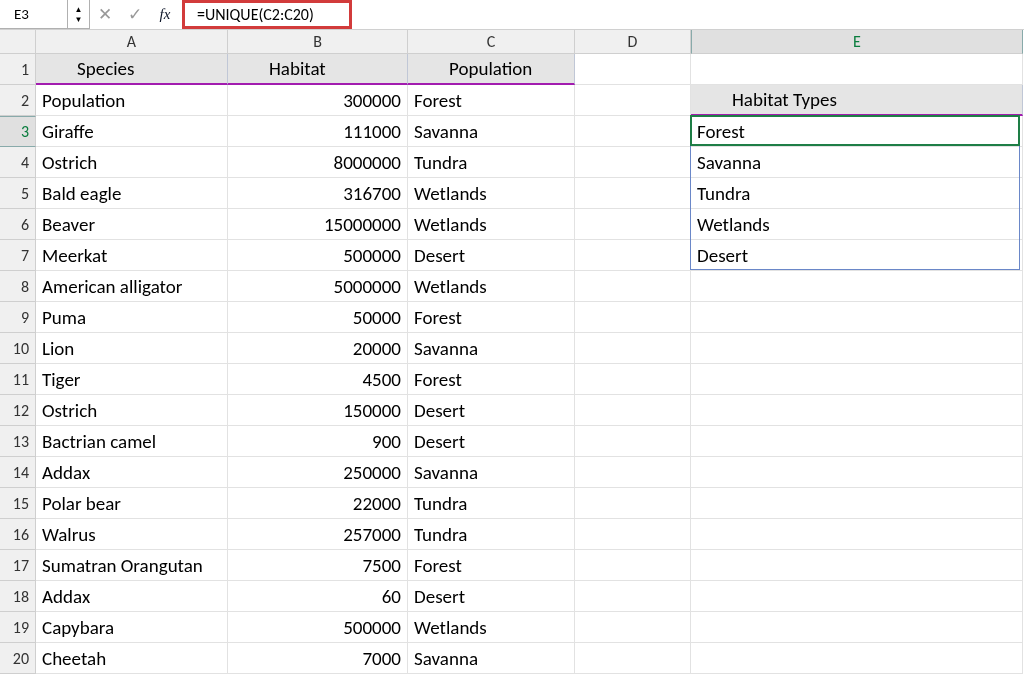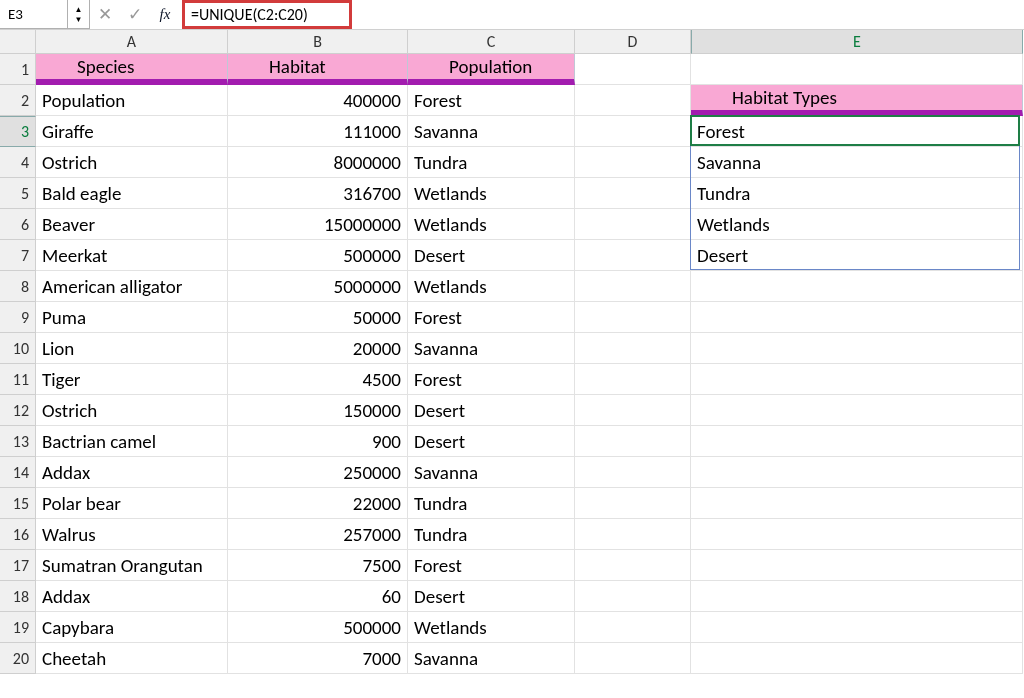--- a/index.html
+++ b/index.html
@@ -22,21 +22,21 @@
     border-bottom: 1px solid #d0d0d0;
     background: #ffffff;
   }
   .namebox {
     width: 68px;
     border: 1px solid #b0b0b0;
     border-left: none;
     border-top: none;
     background: #ffffff;
     font-size: 15px;
-    padding: 4px 8px;
+    padding: 4px 14px;
     display:flex;
     align-items:center;
   }
   .name-spinner {
     width: 22px;
     background: #fff;
     border: 1px solid #b0b0b0;
     border-left: none;
     border-top: none;
     display:flex;
@@ -58,21 +58,21 @@
     font-style: italic;
     font-family: "Times New Roman", serif;
     color:#0f172a;
     font-size:15px;
   }
   .formula-box {
     flex: 0 0 170px;
     border: 3px solid #d23b3b;
     height: 29px;
     margin-top: 0px;
-    padding: 2px 6px;
+    padding: 2px 12px;
     font-size: 16px;
     display:flex;
     align-items:center;
     background:#fff;
     margin-left:2px;
   }
   
   .grid {
     display: grid;
     grid-template-columns: 36px 192px 180px 167px 116px 332px;
@@ -99,23 +99,23 @@
     padding: 3px 6px;
     display:flex;
     align-items:center;
     font-size: 19px;
     background:#fff;
     overflow:hidden;
     white-space:nowrap;
   }
   .num { justify-content:flex-end; }
   .hdr {
-    background: #f9a8d4;
+    background: #e5e5e5;
     border-right:1px solid #c0c7d6;
-    border-bottom:6px solid #a21caf;
+    border-bottom:2px solid #a21caf;
     padding-left:41px;
   }
   
   .active-cell-outline {
     position:absolute;
     border: 2px solid #1e7e46;
     pointer-events:none;
   }
   .spill-outline {
     position:absolute;
@@ -147,21 +147,21 @@
     <div class="colhead">D</div>
     <div class="colhead active">E</div>
     <div class="rowhead">1</div>
     <div class="cell hdr">Species</div>
     <div class="cell hdr">Habitat</div>
     <div class="cell hdr">Population</div>
     <div class="cell"></div>
     <div class="cell"></div>
     <div class="rowhead">2</div>
     <div class="cell">Population</div>
-    <div class="cell num">400000</div>
+    <div class="cell num">300000</div>
     <div class="cell">Forest</div>
     <div class="cell"></div>
     <div class="cell hdr">Habitat Types</div>
     <div class="rowhead active">3</div>
     <div class="cell">Giraffe</div>
     <div class="cell num">111000</div>
     <div class="cell">Savanna</div>
     <div class="cell"></div>
     <div class="cell">Forest</div>
     <div class="rowhead">4</div>

